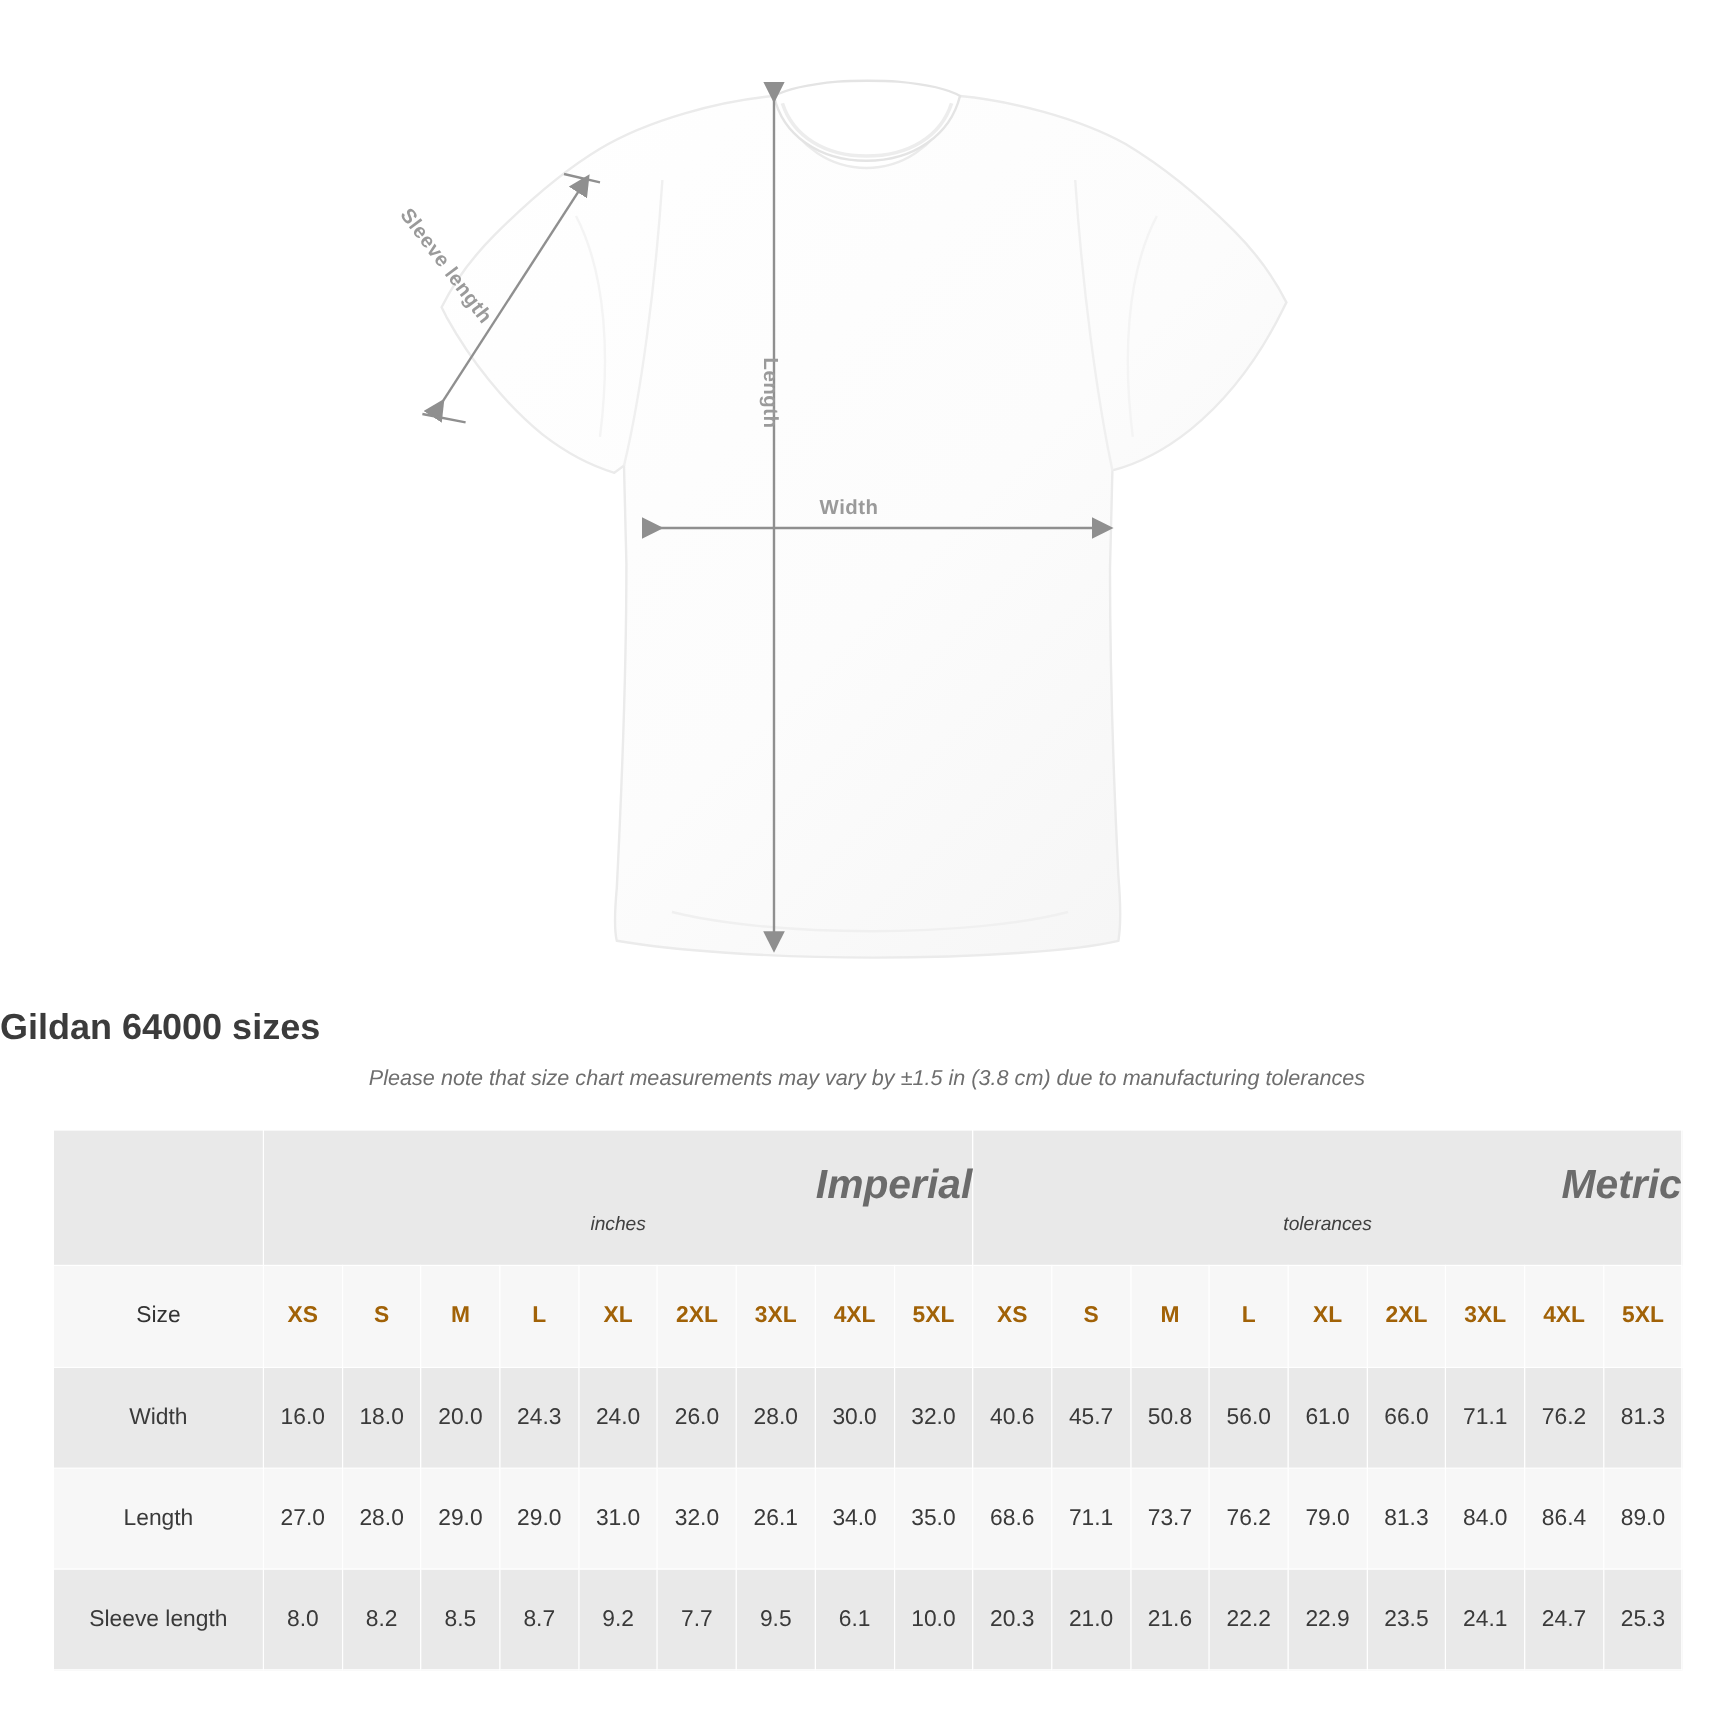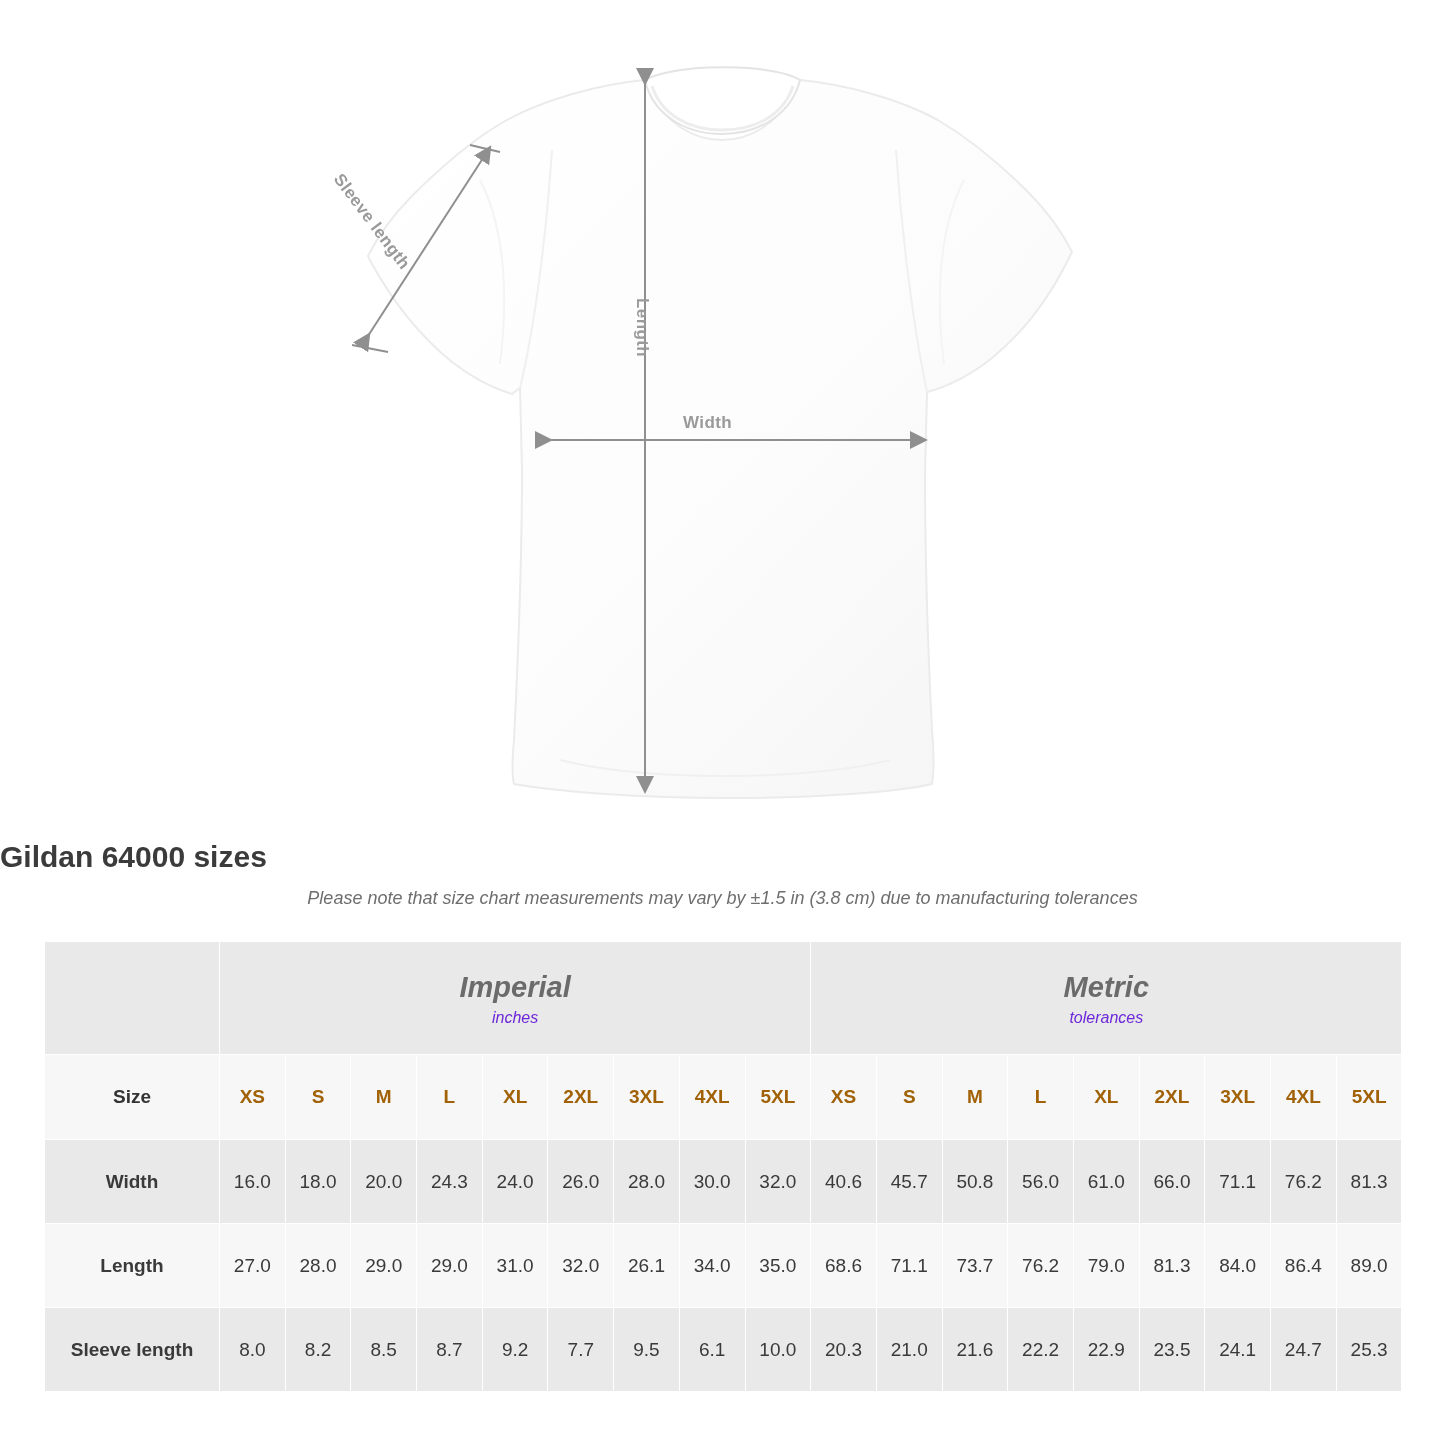--- a/index.html
+++ b/index.html
@@ -83,30 +83,31 @@
     border: 1px solid #ffffff;
     padding: 0;
     text-align: center;
     vertical-align: middle;
   }
   .unit-head {
     background: #e9e9e9;
     height: 113px;
   }
   .unit-head .unit-name {
-    font-size: 29px;
+    font-size: 34px;
     font-style: italic;
     font-weight: bold;
     color: #6b6b6b;
     line-height: 1.25;
+    text-align: right;
   }
   .unit-head .unit-sub {
     font-size: 16px;
     font-style: italic;
-    color: #6d28d9;
+    color: #404040;
     padding-top: 4px;
   }
   tr.head-row td {
     background: #f7f7f7;
     height: 85px;
     font-size: 19px;
     color: #333;
   }
   tr.head-row td.rowlabel {
     font-size: 19px;
@@ -117,21 +118,21 @@
     color: #a16207;
   }
   tr.band-a td { background: #e9e9e9; }
   tr.band-b td { background: #f7f7f7; }
   tr.data-row td {
     height: 84px;
     font-size: 19px;
     color: #3a3a3a;
   }
   td.rowlabel {
-    font-weight: bold;
+    font-weight: normal;
     color: #3a3a3a;
     font-size: 19px;
   }
   col.c-label { width: 175px; }
   col.c-cell { width: 65.7px; }
 </style>
 </head>
 <body>
 
 <div class="page">

